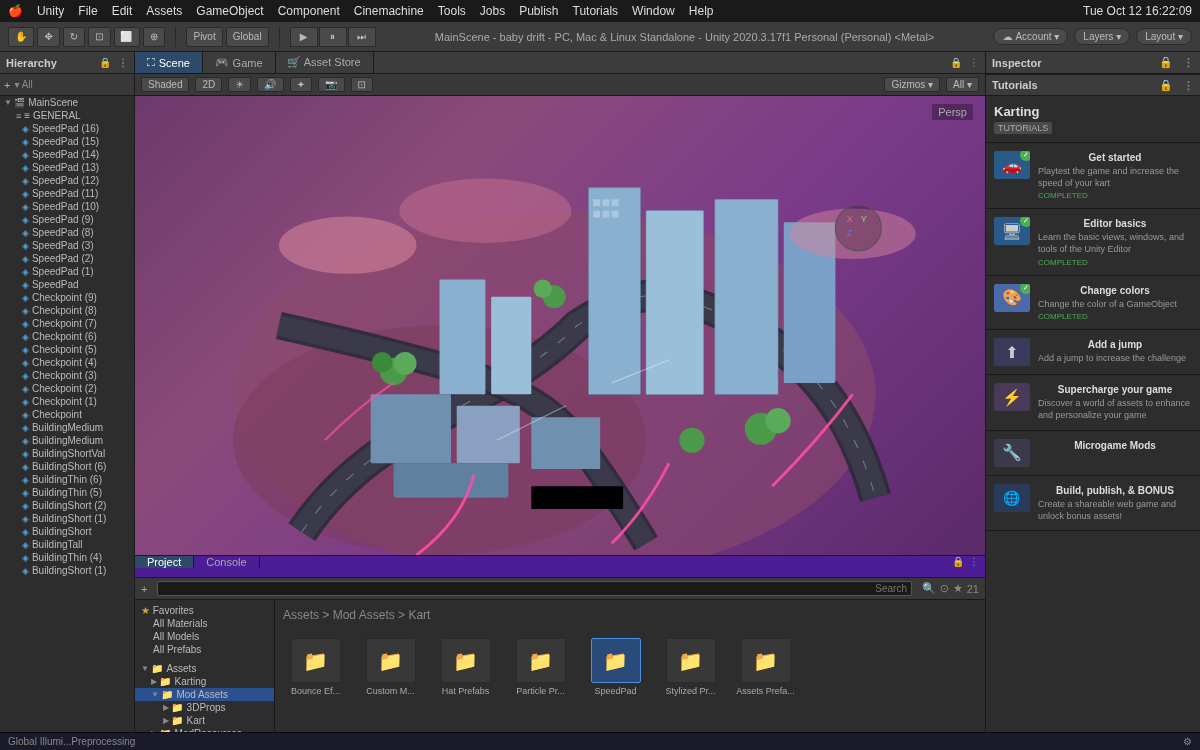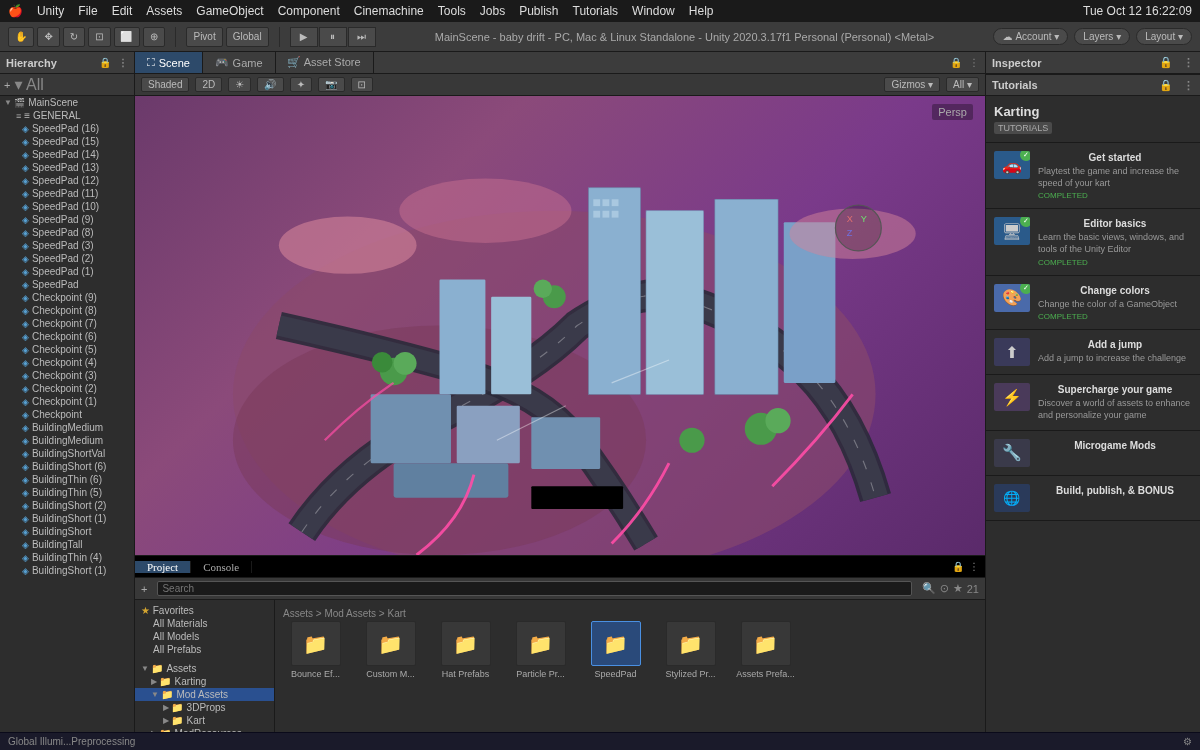--- a/index.html
+++ b/index.html
@@ -100,23 +100,22 @@
       color: #aaa; font-size: 11px; background: rgba(0,0,0,0.3);
       padding: 2px 6px; border-radius: 2px;
     }
 
     
     #bottom { height: 195px; display: flex; border-top: 1px solid #1a1a1a; }
     #project-panel {
       flex: 1; background: #2d2d2d; display: flex; flex-direction: column;
     }
     .project-tabs {
-      height: 22px; background: #000000; display: flex; align-items: center;
+      height: 22px; background: #4c1d95; display: flex; align-items: flex-start;
       border-bottom: 1px solid #1a1a1a;
-      font-family: Liberation Serif, serif;
     }
     .proj-tab {
       padding: 0 12px; display: flex; align-items: center; font-size: 11px;
       cursor: pointer; color: #aaa; border-right: 1px solid #1a1a1a;
     }
     .proj-tab.active { background: #2d4a6a; color: #fff; }
     .project-toolbar {
       height: 22px; background: #383838; border-bottom: 1px solid #1a1a1a;
       display: flex; align-items: center; padding: 0 6px; gap: 4px;
     }
@@ -145,21 +144,21 @@
       font-size: 20px; color: #d4a530;
     }
     .asset-thumb.selected { border-color: #4a90e2; background: #2a4a7a; }
     .asset-label {
       font-size: 9px; color: #aaa; text-align: center; margin-top: 3px;
       word-break: break-all; line-height: 1.2;
     }
     .assets-search {
       flex: 1; margin: 0 6px;
       background: #1a1a1a; border: 1px solid #555; color: #ccc;
-      padding: 2px 6px; font-size: 10px; border-radius: 2px;
+      padding: 2px 6px; font-size: 10px; border-radius: 2px; text-align: right;
     }
     .project-status {
       height: 18px; background: #2a2a2a; border-top: 1px solid #1a1a1a;
       display: flex; align-items: center; padding: 0 6px; font-size: 10px;
       color: #888; justify-content: flex-end;
     }
 
     
     #right-panel {
       width: 215px; background: #2d2d2d; border-left: 1px solid #1a1a1a;
@@ -275,21 +274,21 @@
 <div id="main">
 
   <div id="hierarchy-panel">
     <div class="panel-header">
       <span>Hierarchy</span>
       <span class="panel-header-icon" style="margin-left:auto;">🔒</span>
       <span class="panel-header-icon">⋮</span>
     </div>
     <div class="hierarchy-toolbar">
       <span style="color:#aaa; cursor:pointer;">+</span>
-      <span style="color:#888; font-size:16px;">▾ All</span>
+      <span style="color:#888; font-size:10px;">▾ All</span>
     </div>
     <div class="hierarchy-body">
       <div class="hier-item">
         <span class="hier-arrow">▼</span>
         <span class="hier-icon scene">🎬</span>
         <span>MainScene</span>
       </div>
       <div class="hier-item">
         <span style="display:inline-block;width:12px;"></span>
         <span class="hier-icon scene">≡</span>
@@ -638,21 +637,21 @@
                 <span>Kart</span>
               </div>
               <div class="tree-item" style="padding-left:16px;">
                 <span class="hier-arrow">▶</span>
                 <span class="tree-icon">📁</span>
                 <span>ModResources</span>
               </div>
 
             </div>
             <div class="project-assets">
-              <div style="font-size:10px; color:#888; margin-bottom:2px;">Assets &gt; Mod Assets &gt; Kart</div>
+              <div style="font-size:12px; color:#888; margin-bottom:16px;">Assets &gt; Mod Assets &gt; Kart</div>
               <div class="assets-grid">
                 <div class="asset-item">
                   <div class="asset-thumb">📁</div>
                   <div class="asset-label">Bounce Ef...</div>
                 </div>
                 <div class="asset-item">
                   <div class="asset-thumb">📁</div>
                   <div class="asset-label">Custom M...</div>
                 </div>
                 <div class="asset-item">
@@ -771,20 +770,21 @@
           <div class="tutorial-name">Microgame Mods</div>
         </div>
       </div>
 
       <div class="tutorial-item">
         <div class="tutorial-thumb" style="background:#2a3a5a;">
           <span style="font-size:14px;">🌐</span>
         </div>
         <div class="tutorial-info">
           <div class="tutorial-name">Build, publish, &amp; BONUS</div>
+          <div class="tutorial-desc">Create a shareable web game and unlock bonus assets!</div>
         </div>
       </div>
     </div>
   </div>
 </div>
 
 <div style="position:fixed; bottom:0; left:0; right:0; height:18px; background:#1a1a2a; display:flex; align-items:center; padding:0 8px; font-size:10px; color:#888; border-top:1px solid #0a0a1a;text-align:right;">
   <span>Global Illumi...Preprocessing</span>
   <span style="margin-left:auto;">⚙</span>
 </div>

